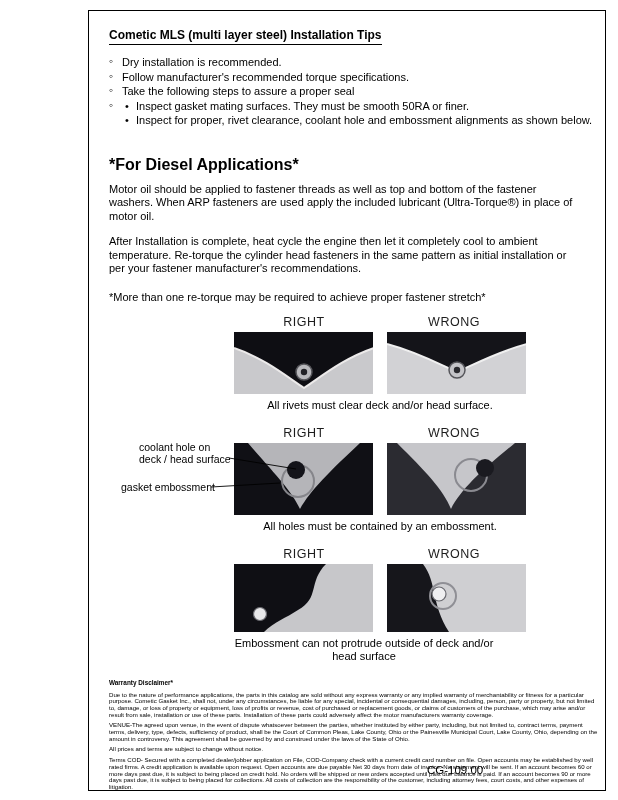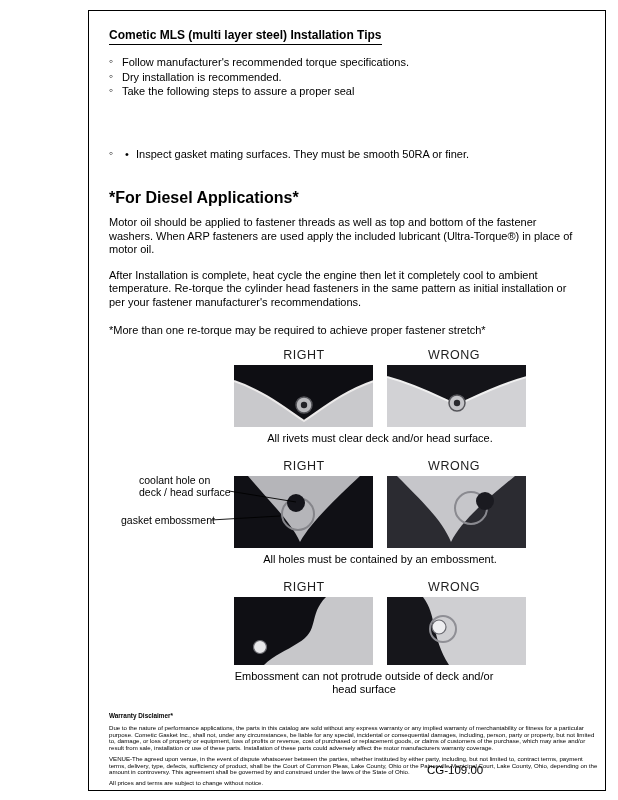--- a/index.html
+++ b/index.html
@@ -46,26 +46,27 @@
   .page-num { position:absolute; left:338px; bottom:14px; font-size:11.5px; }
 </style>
 </head>
 <body>
 
 <div class="frame">
 
   <div class="title">Cometic MLS (multi layer steel) Installation Tips</div>
 
   <ul class="tips">
+    <li>Dry installation is recommended.</li>
     <li>Follow manufacturer's recommended torque specifications.</li>
-    <li>Dry installation is recommended.</li>
     <li>Take the following steps to assure a proper seal</li>
-    <li style="padding-left:0;margin-top:48px;">
+    <li style="padding-left:0;">
       <ul class="subtips">
         <li>Inspect gasket mating surfaces.  They must be smooth 50RA or finer.</li>
+        <li>Inspect for proper, rivet clearance, coolant hole and embossment alignments as shown below.</li>
       </ul>
     </li>
   </ul>
 
   <div class="diesel-heading">*For Diesel Applications*</div>
   <p class="para">Motor oil should be applied to fastener threads as well as top and bottom of the fastener washers. When ARP fasteners are used apply the included lubricant (Ultra-Torque®) in place of motor oil.</p>
   <p class="para">After Installation is complete, heat cycle the engine then let it completely cool to ambient temperature. Re-torque the cylinder head fasteners in the same pattern as initial installation or per your fastener manufacturer's recommendations.</p>
   <div class="note">*More than one re-torque may be required to achieve proper fastener stretch*</div>
 
   <div class="figures">

